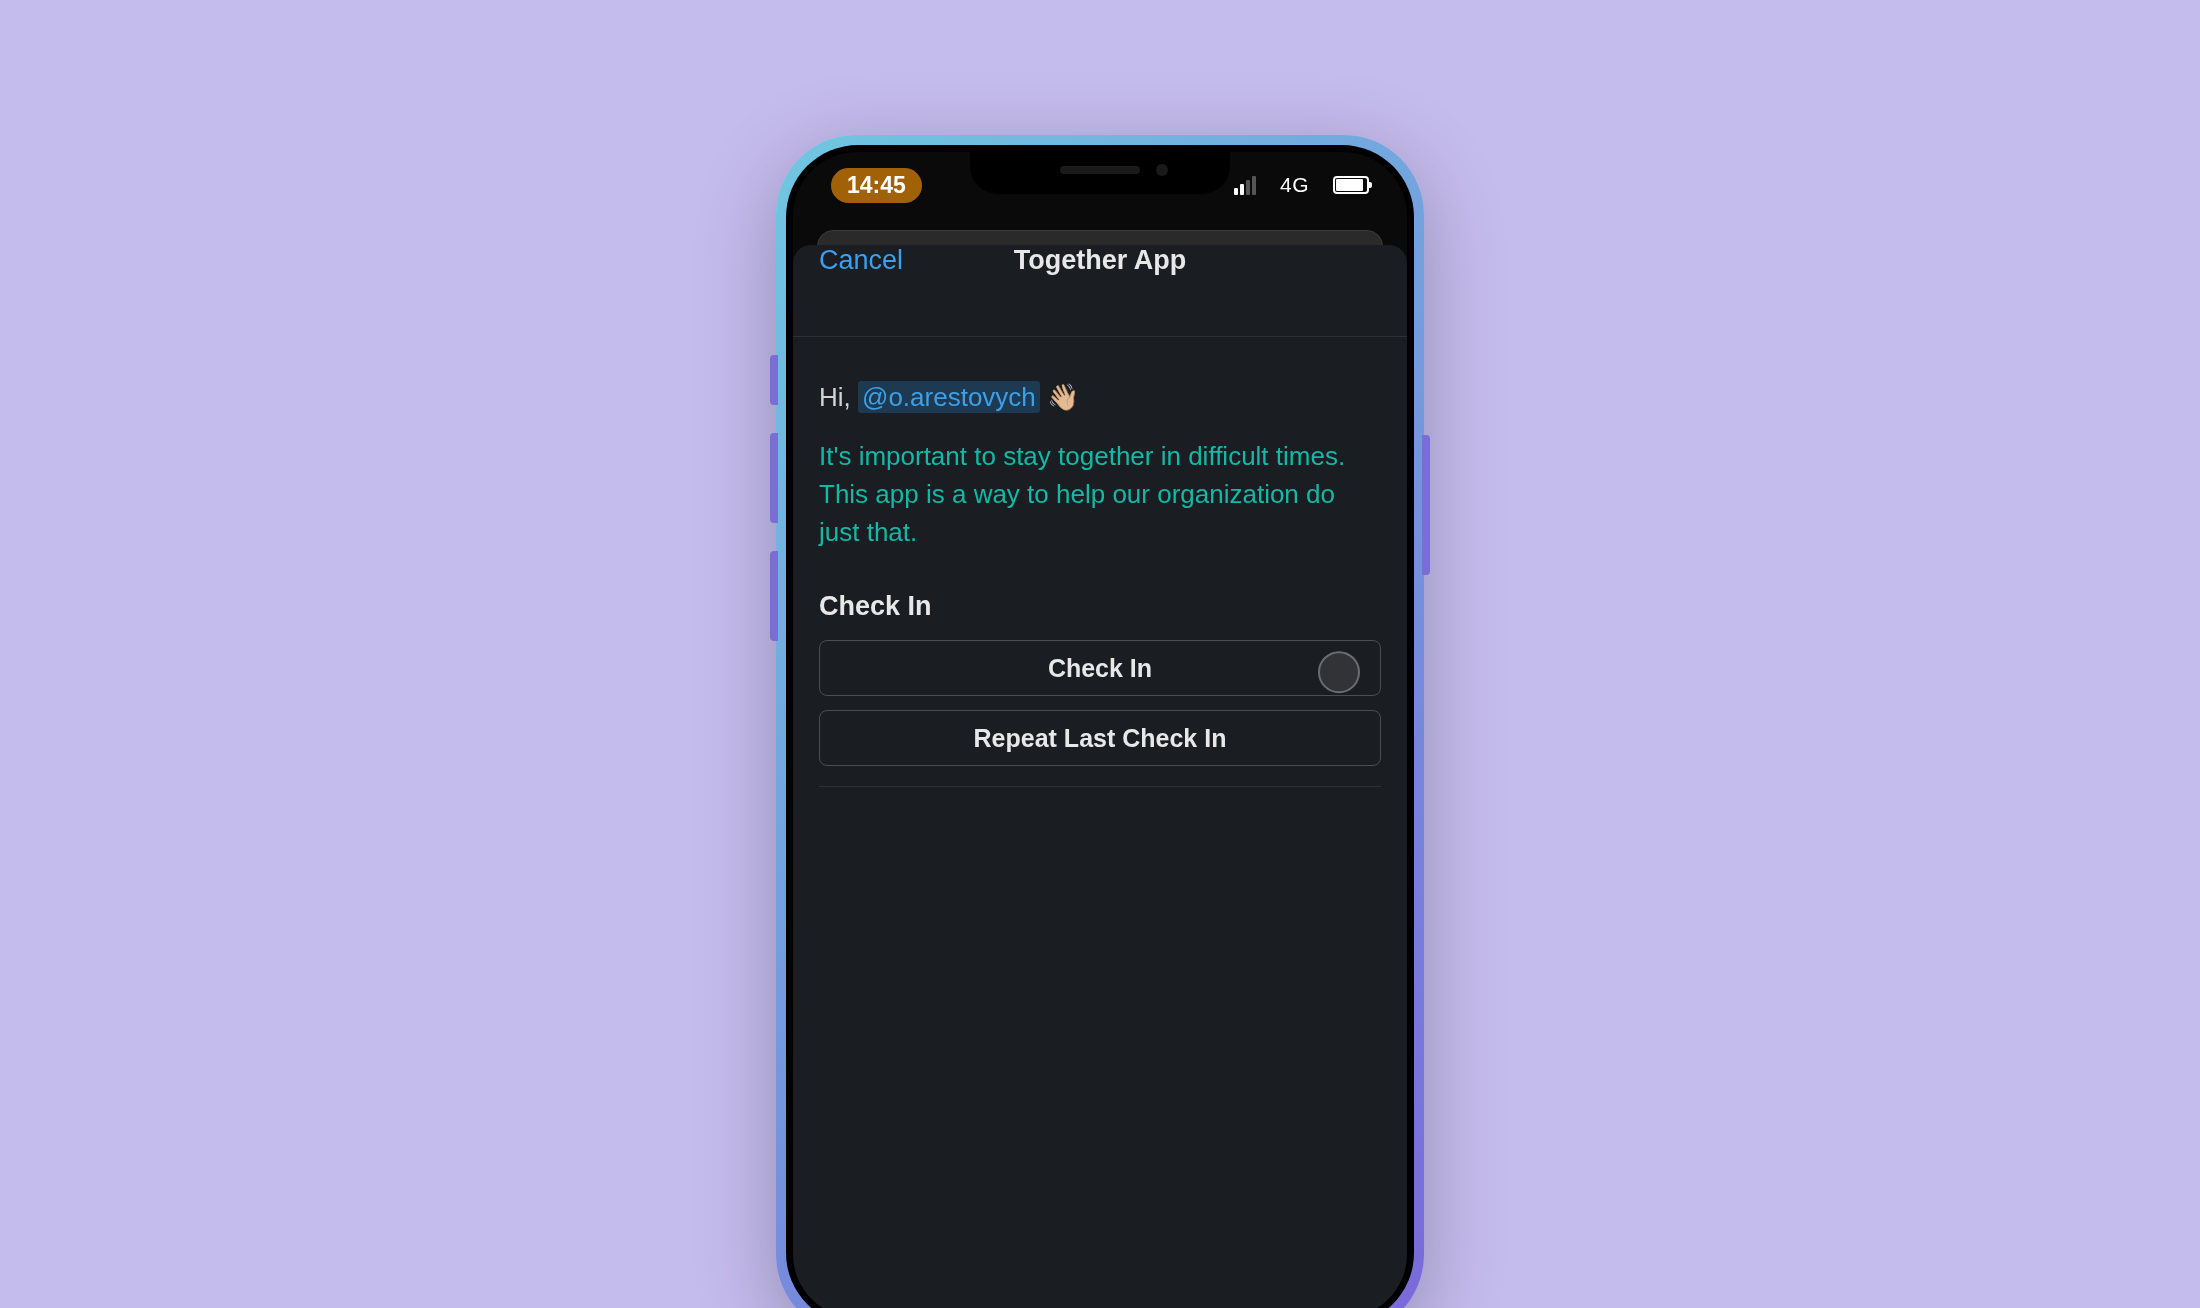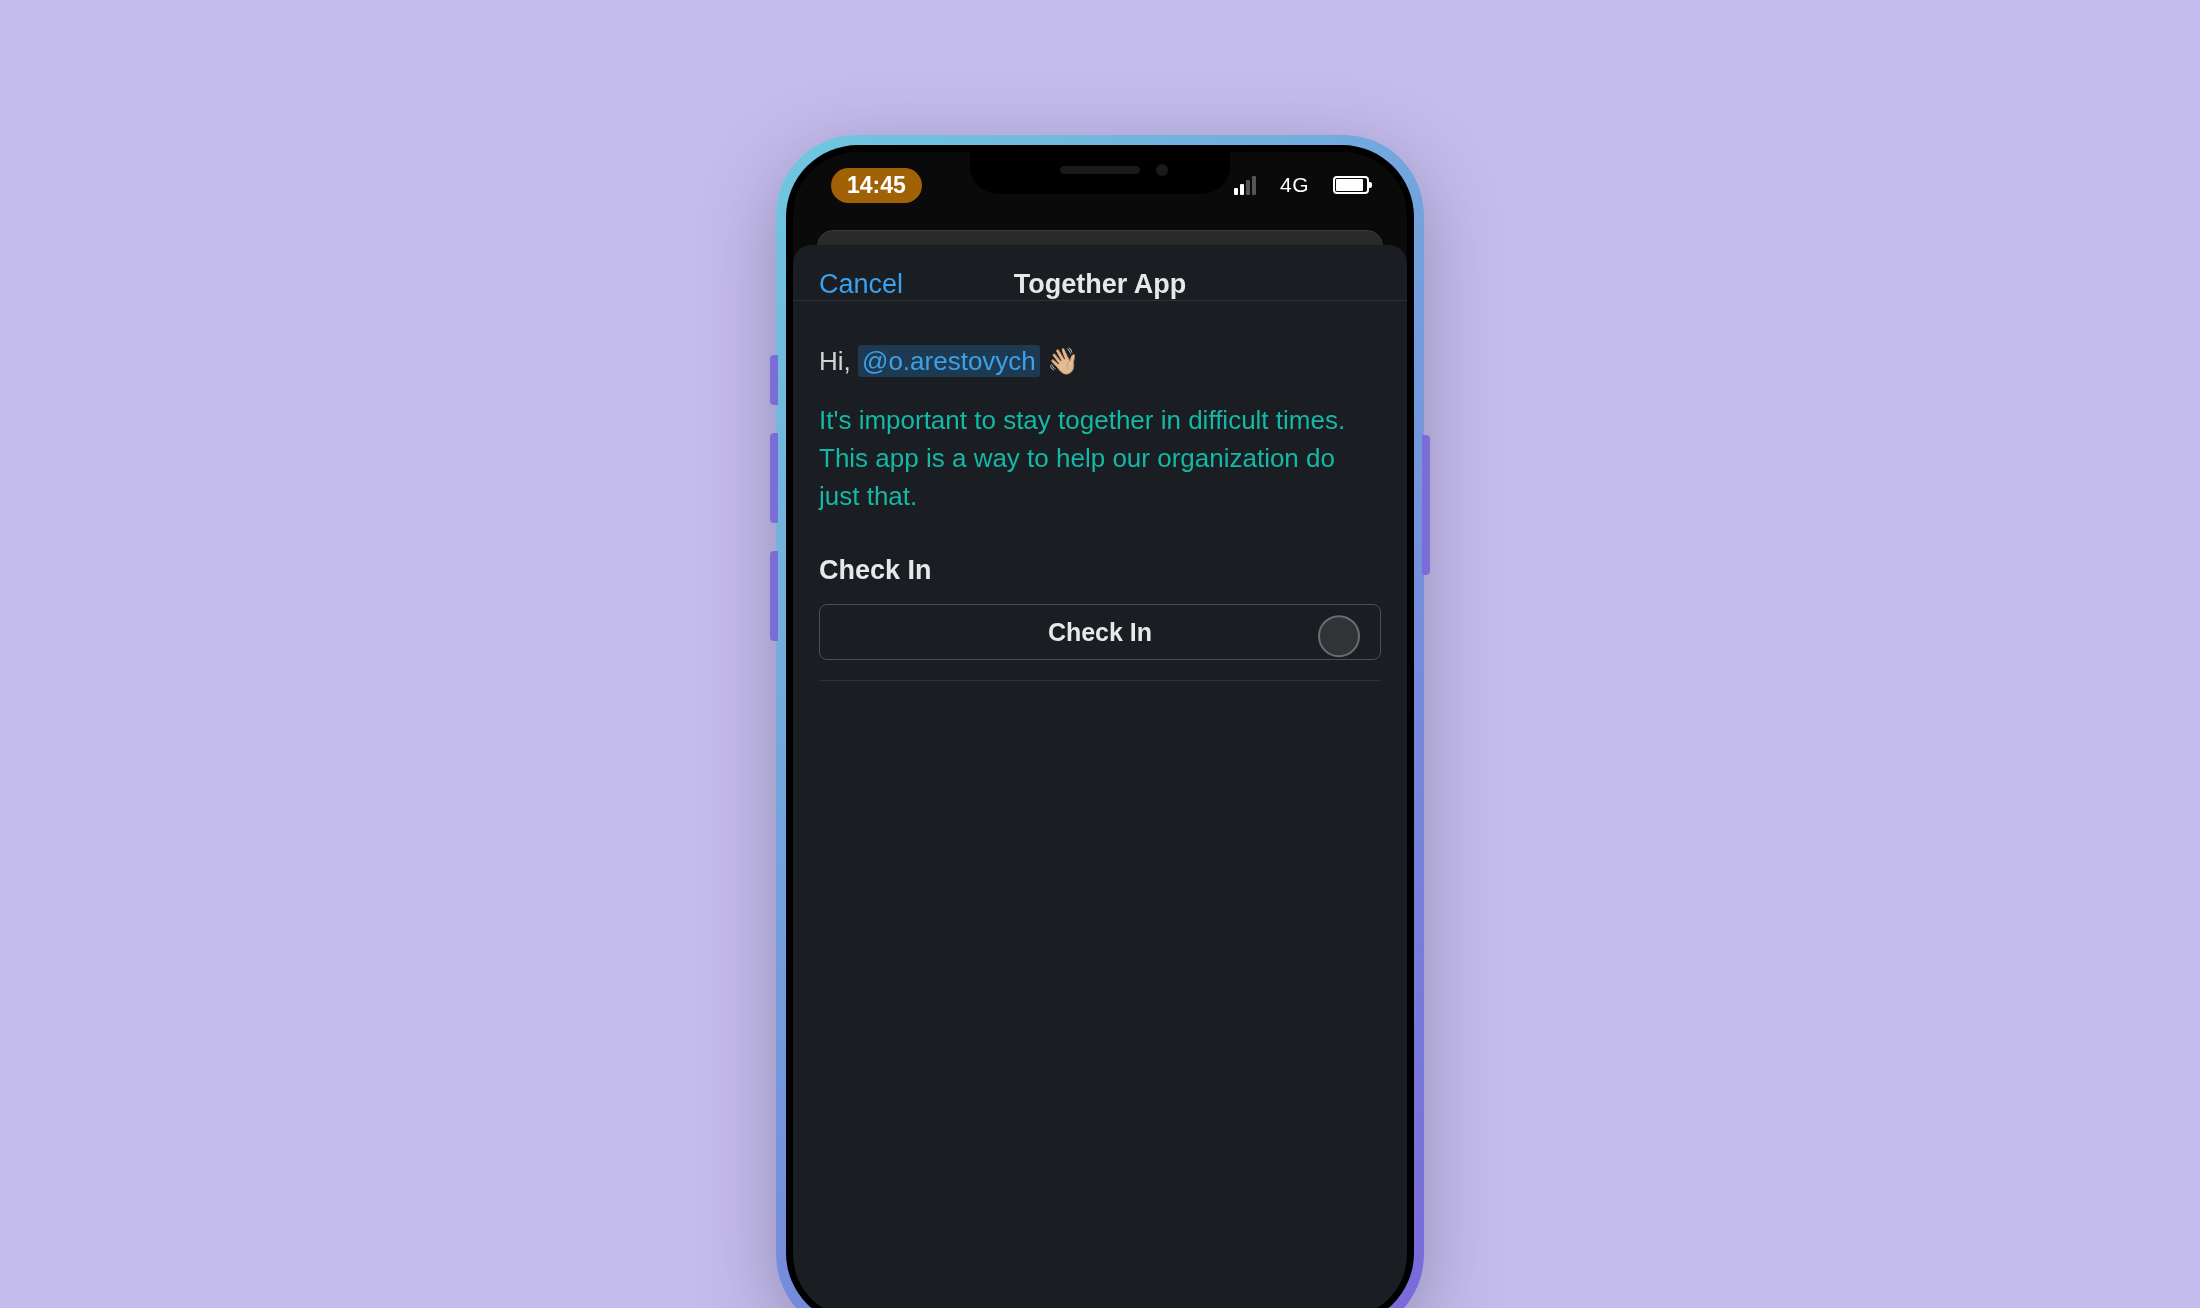--- a/index.html
+++ b/index.html
@@ -207,24 +207,24 @@
       position: absolute;
       top: 93px;
       left: 0;
       right: 0;
       bottom: 0;
       background: #1a1d21;
       border-radius: 18px 18px 0 0;
     }
 
     .nav-bar {
-      height: 56px;
-      position: relative;
-      display: flex;
-      align-items: flex-end;
+      height: 92px;
+      position: relative;
+      display: flex;
+      align-items: flex-start;
       border-bottom: 1px solid #2e3236;
     }
 
     .cancel-btn {
       position: absolute;
       left: 26px;
       color: #39A1F0;
       font-size: 27px;
       font-weight: 400;
       background: none;
@@ -362,20 +362,23 @@
           <div class="description">It's important to stay together in difficult times. This app is a way to help our organization do just that.</div>
 
           <div class="section">
             <div class="section-title">Check In</div>
 
             <button class="action-button">
               <span>Check In</span>
               <span class="touch-indicator"></span>
             </button>
 
+            <button class="action-button">
+              <span>Repeat Last Check In</span>
+            </button>
 
           </div>
 
           <div class="divider"></div>
 
         </div>
       </div>
     </div>
   </div>
 </div>

